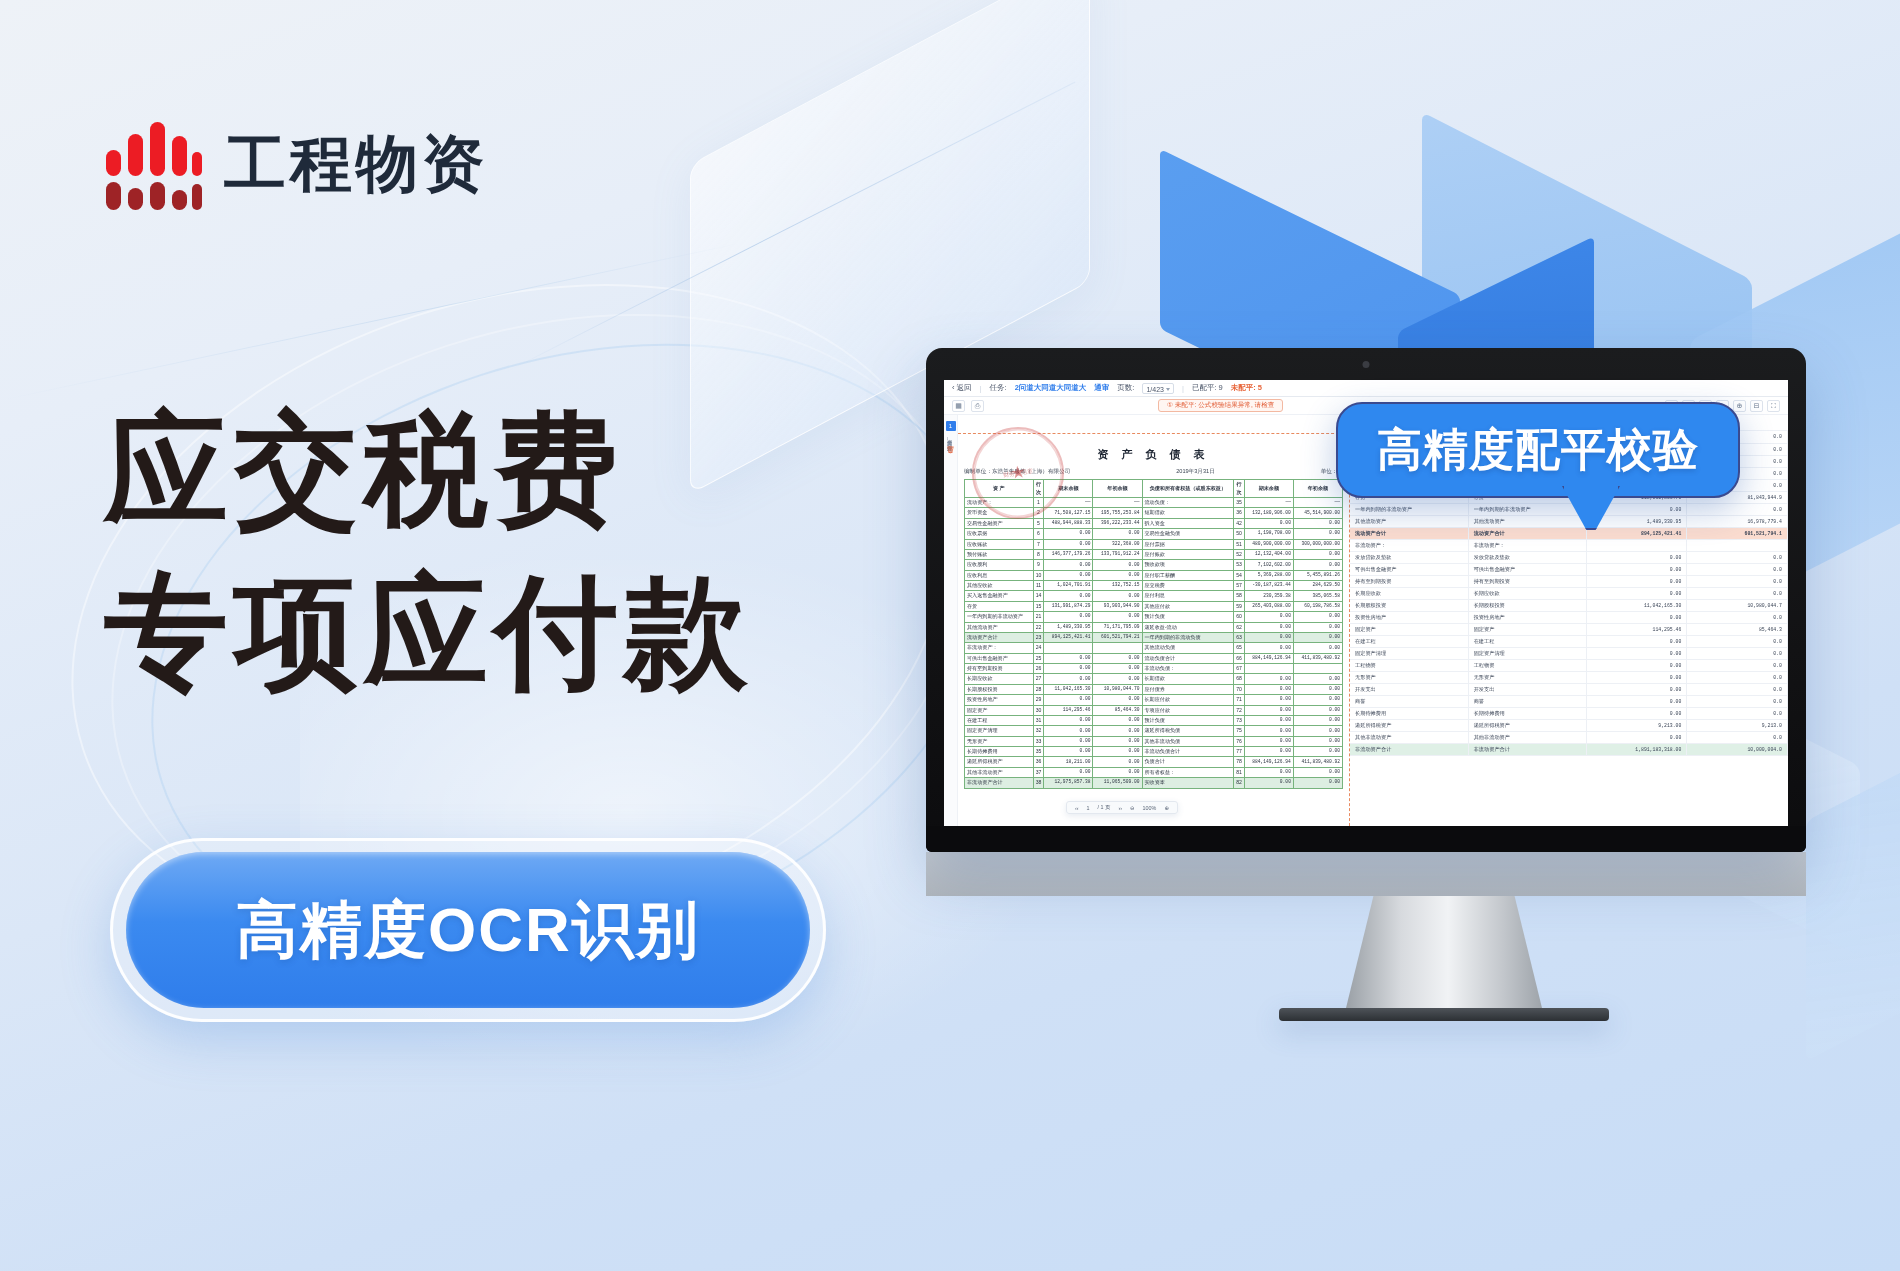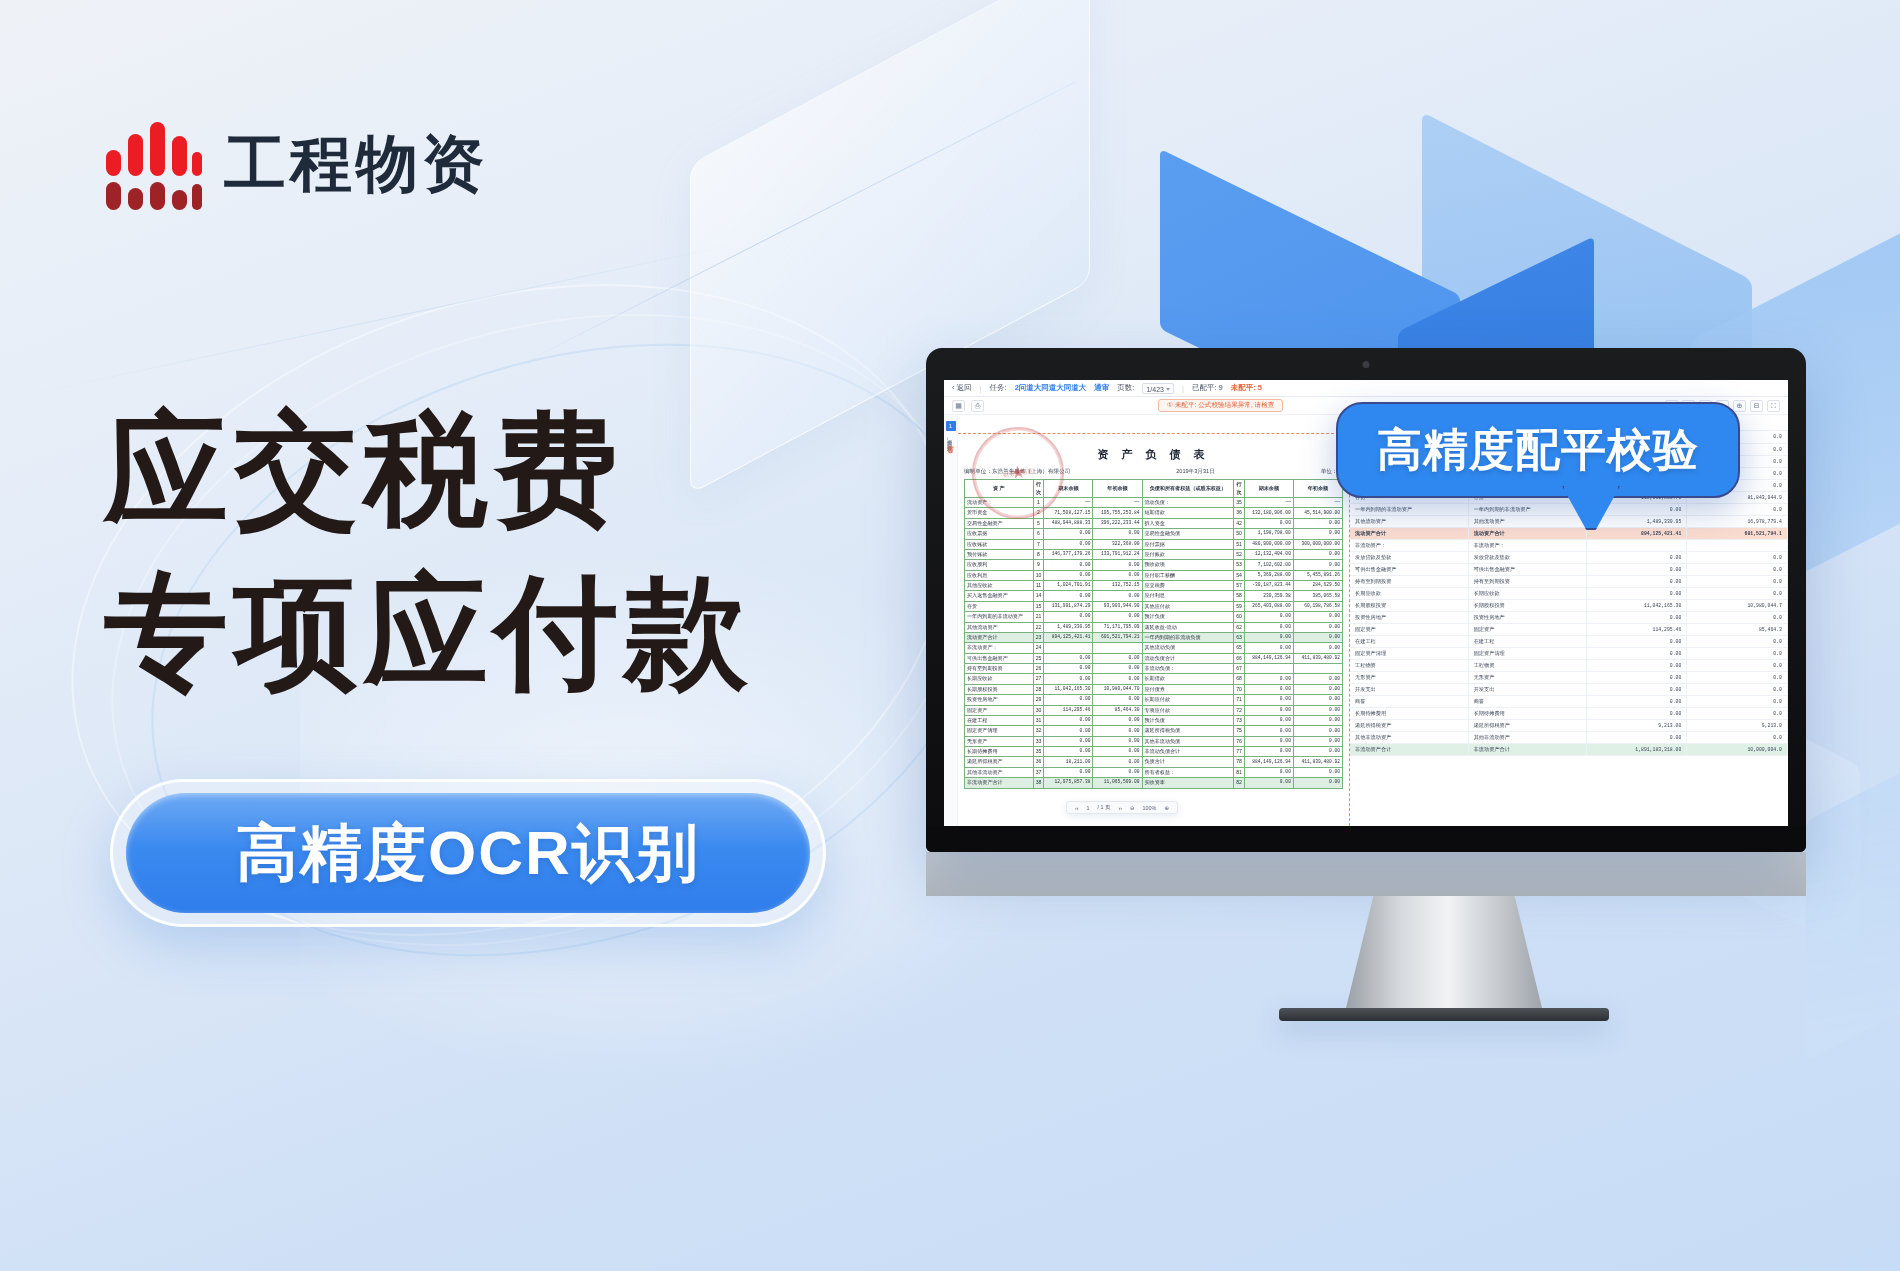--- a/index.html
+++ b/index.html
@@ -114,22 +114,22 @@
   .headline {
     position: absolute; left: 104px; top: 392px;
     color: #231a18;
     font-size: 124px; font-weight: 800;
     line-height: 1.26; letter-spacing: 6px;
   }
   .headline .l2 { margin-top: 6px; }
 
   
   .pill-wrap {
-    position: absolute; left: 110px; top: 779px;
-    width: 716px; height: 148px;
+    position: absolute; left: 110px; top: 838px;
+    width: 716px; height: 184px;
   }
   .pill-ring {
     position: absolute; inset: 0;
     border-radius: 999px;
     border: 3px solid rgba(255,255,255,0.92);
     background: rgba(255,255,255,0.18);
     box-shadow: 0 18px 50px rgba(80,140,220,0.28);
   }
   .pill {
     position: absolute; left: 16px; top: 14px; right: 16px; bottom: 14px;

